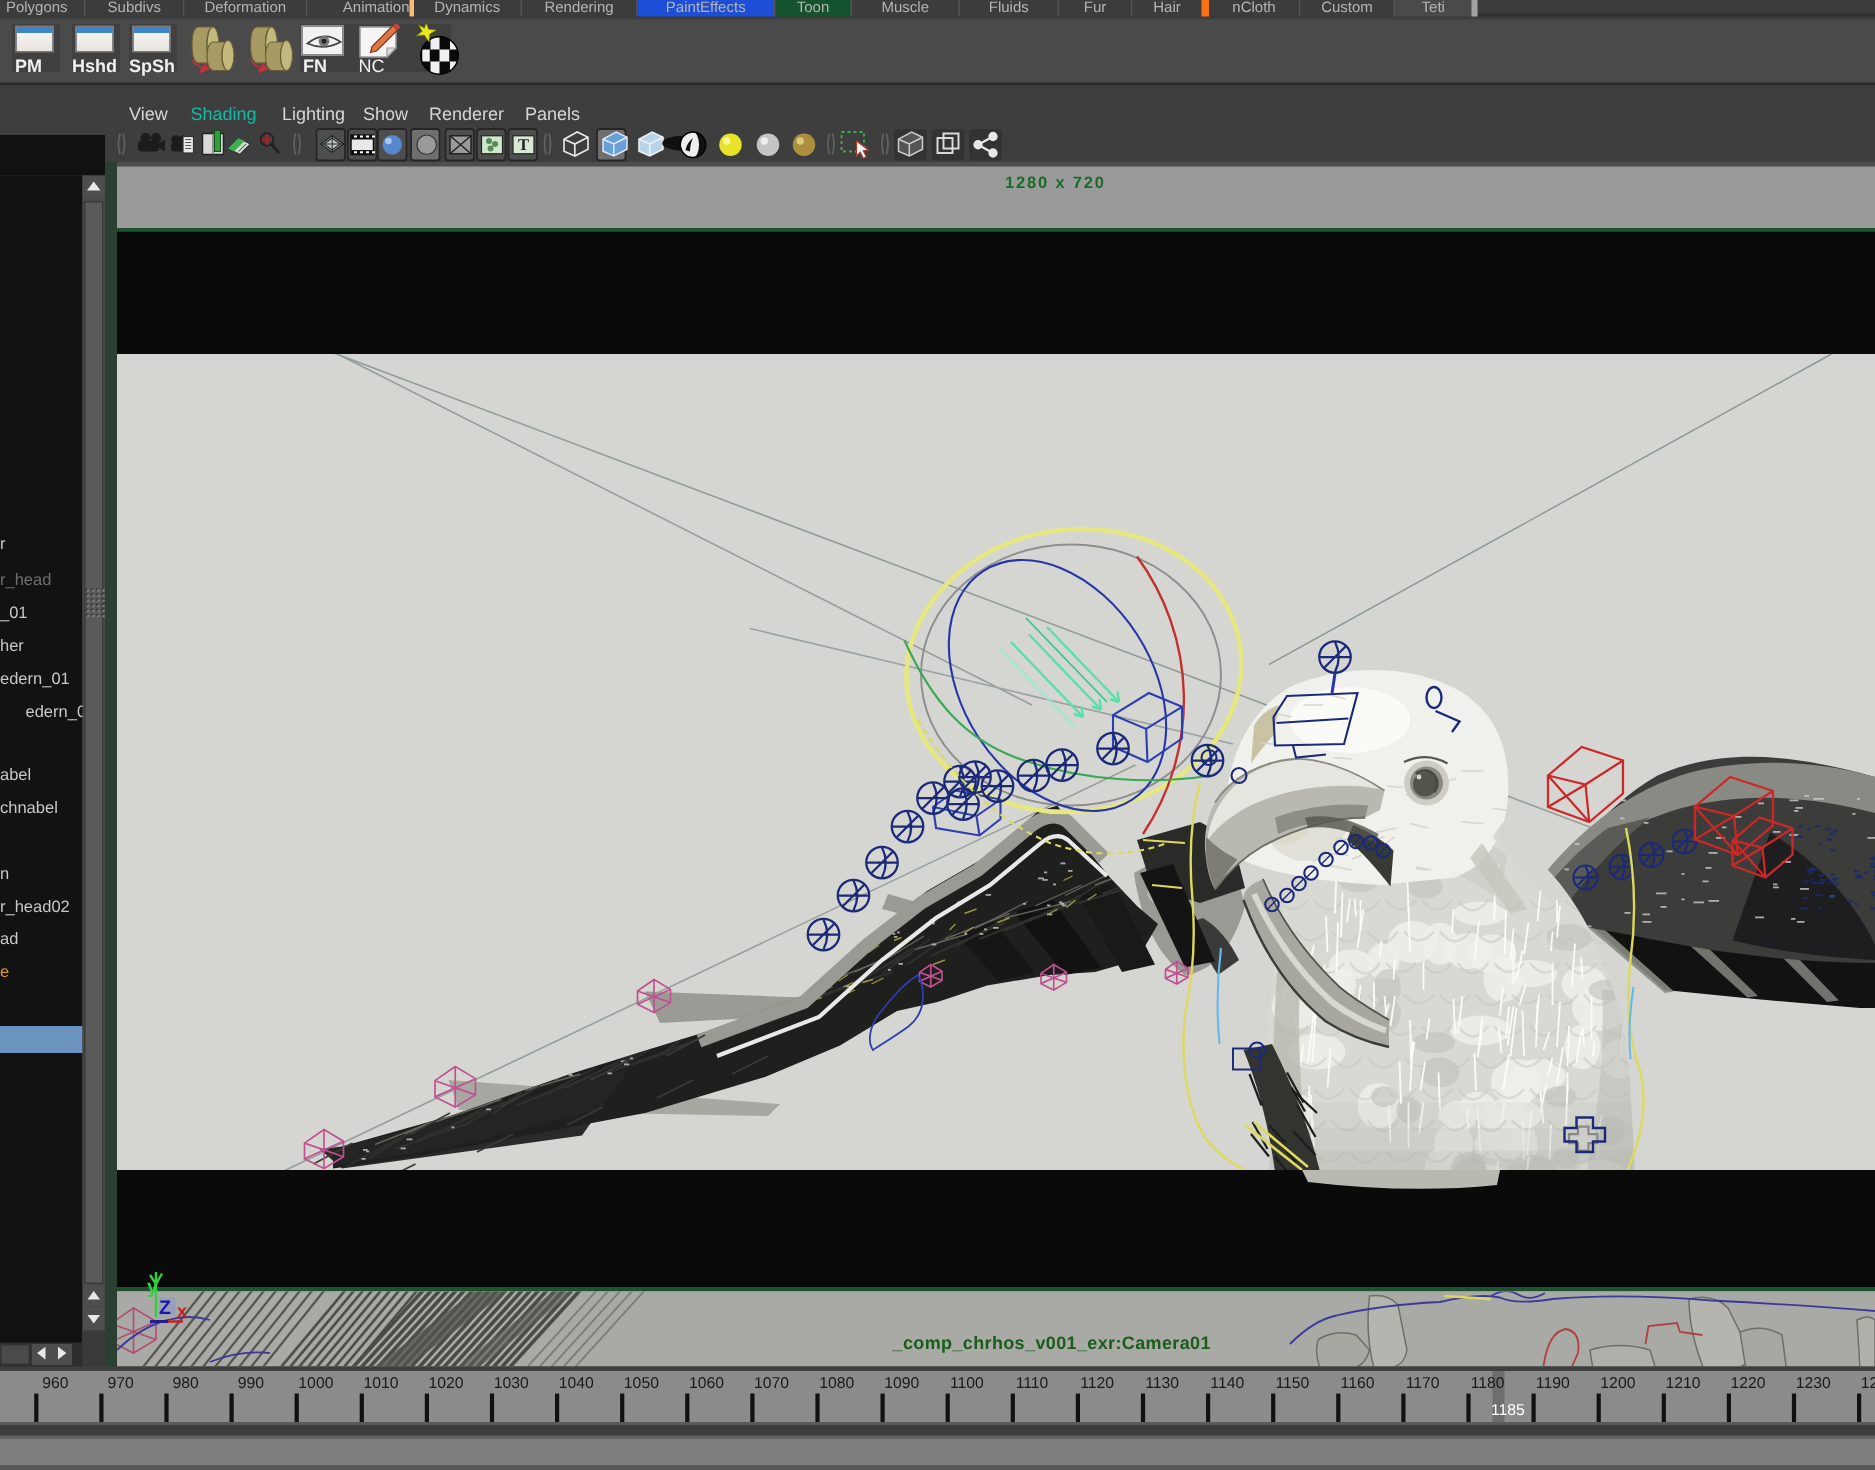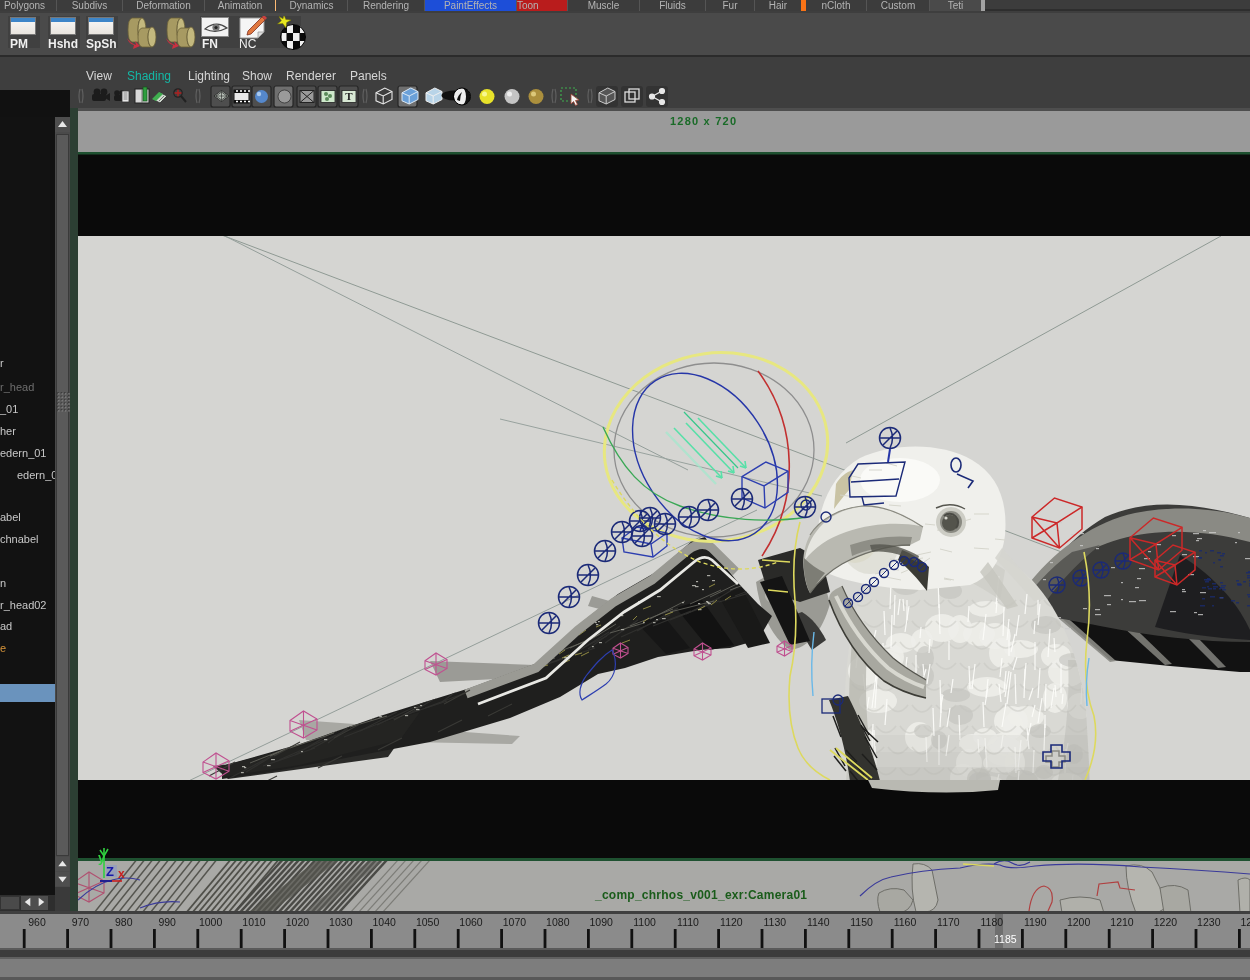--- a/index.html
+++ b/index.html
@@ -2,25 +2,25 @@
 <html><head><meta charset="utf-8"><style>
 *{margin:0;padding:0;box-sizing:border-box}
 html,body{width:1250px;height:980px;overflow:hidden;background:#3e3e3e;
  font-family:"Liberation Sans",sans-serif;}
 .abs{position:absolute}
 </style></head><body>
 <div class="abs" style="left:0;top:0;width:1250px;height:11px;background:#3c3c3c;border-bottom:2px solid #2e2e2e">
 <div class="abs" style="left:0px;top:0;width:57px;height:11px;background:#3c3c3c;border-right:1px solid #555;color:#b4b4b4;font-size:10px;text-align:center;line-height:12px;overflow:hidden"><span style="margin-left:-7px;display:inline-block">Polygons</span></div>
 <div class="abs" style="left:57px;top:0;width:66px;height:11px;background:#3c3c3c;border-right:1px solid #555;color:#b4b4b4;font-size:10px;text-align:center;line-height:12px;overflow:hidden"><span style="display:inline-block">Subdivs</span></div>
 <div class="abs" style="left:123px;top:0;width:82px;height:11px;background:#3c3c3c;border-right:1px solid #555;color:#b4b4b4;font-size:10px;text-align:center;line-height:12px;overflow:hidden"><span style="display:inline-block">Deformation</span></div>
-<div class="abs" style="left:205px;top:0;width:71px;height:11px;background:#3c3c3c;border-right:1px solid #fdba74;color:#b4b4b4;font-size:10px;text-align:center;line-height:12px;overflow:hidden"><span style="display:inline-block">Animation</span></div>
+<div class="abs" style="left:205px;top:0;width:71px;height:11px;background:#3c3c3c;border-right:3px solid #fdba74;color:#b4b4b4;font-size:10px;text-align:right;line-height:12px;overflow:hidden"><span style="display:inline-block">Animation</span></div>
 <div class="abs" style="left:276px;top:0;width:72px;height:11px;background:#3c3c3c;border-right:1px solid #555;color:#b4b4b4;font-size:10px;text-align:center;line-height:12px;overflow:hidden"><span style="display:inline-block">Dynamics</span></div>
 <div class="abs" style="left:348px;top:0;width:77px;height:11px;background:#3c3c3c;border-right:1px solid #555;color:#b4b4b4;font-size:10px;text-align:center;line-height:12px;overflow:hidden"><span style="display:inline-block">Rendering</span></div>
 <div class="abs" style="left:425px;top:0;width:92px;height:11px;background:#1d4ed8;border-right:1px solid #555;color:#b4b4b4;font-size:10px;text-align:center;line-height:12px;overflow:hidden"><span style="display:inline-block">PaintEffects</span></div>
-<div class="abs" style="left:517px;top:0;width:51px;height:11px;background:#b91c1c;border-right:1px solid #555;color:#b4b4b4;font-size:10px;text-align:left;line-height:12px;overflow:hidden"><span style="display:inline-block">Toon</span></div>
+<div class="abs" style="left:517px;top:0;width:51px;height:11px;background:#14532d;border-right:1px solid #555;color:#b4b4b4;font-size:10px;text-align:center;line-height:12px;overflow:hidden"><span style="display:inline-block">Toon</span></div>
 <div class="abs" style="left:568px;top:0;width:72px;height:11px;background:#3c3c3c;border-right:1px solid #555;color:#b4b4b4;font-size:10px;text-align:center;line-height:12px;overflow:hidden"><span style="display:inline-block">Muscle</span></div>
 <div class="abs" style="left:640px;top:0;width:66px;height:11px;background:#3c3c3c;border-right:1px solid #555;color:#b4b4b4;font-size:10px;text-align:center;line-height:12px;overflow:hidden"><span style="display:inline-block">Fluids</span></div>
 <div class="abs" style="left:706px;top:0;width:49px;height:11px;background:#3c3c3c;border-right:1px solid #555;color:#b4b4b4;font-size:10px;text-align:center;line-height:12px;overflow:hidden"><span style="display:inline-block">Fur</span></div>
 <div class="abs" style="left:755px;top:0;width:51px;height:11px;background:#3c3c3c;border-right:5px solid #f97316;color:#b4b4b4;font-size:10px;text-align:center;line-height:12px;overflow:hidden"><span style="display:inline-block">Hair</span></div>
 <div class="abs" style="left:806px;top:0;width:61px;height:11px;background:#3c3c3c;border-right:1px solid #555;color:#b4b4b4;font-size:10px;text-align:center;line-height:12px;overflow:hidden"><span style="display:inline-block">nCloth</span></div>
 <div class="abs" style="left:867px;top:0;width:63px;height:11px;background:#3c3c3c;border-right:1px solid #555;color:#b4b4b4;font-size:10px;text-align:center;line-height:12px;overflow:hidden"><span style="display:inline-block">Custom</span></div>
 <div class="abs" style="left:930px;top:0;width:55px;height:11px;background:#4a4a4a;border-right:4px solid #a3a3a3;color:#b4b4b4;font-size:10px;text-align:center;line-height:12px;overflow:hidden"><span style="display:inline-block">Teti</span></div>
 </div>
 <div class="abs" style="left:0;top:13px;width:1250px;height:44px;background:#4a4a4a;border-bottom:2px solid #2b2b2b">
 <div class="abs" style="left:8px;top:3px;width:32px;height:32px;background:#404040">

